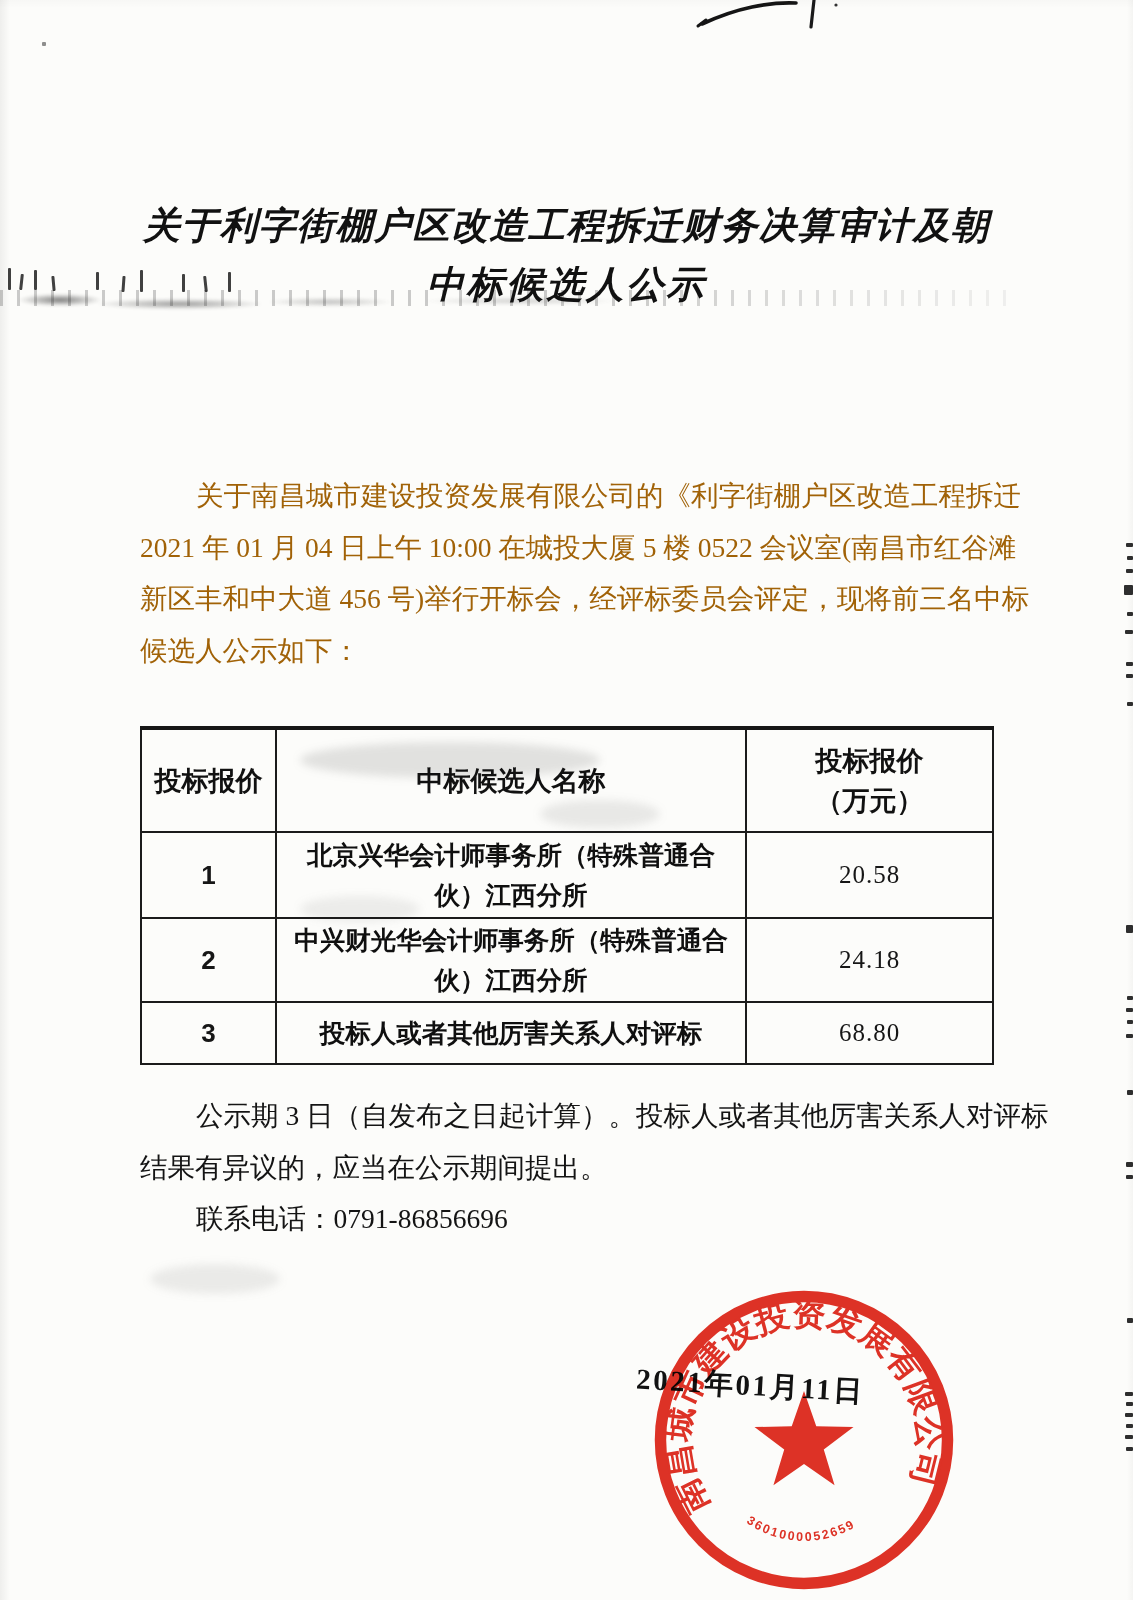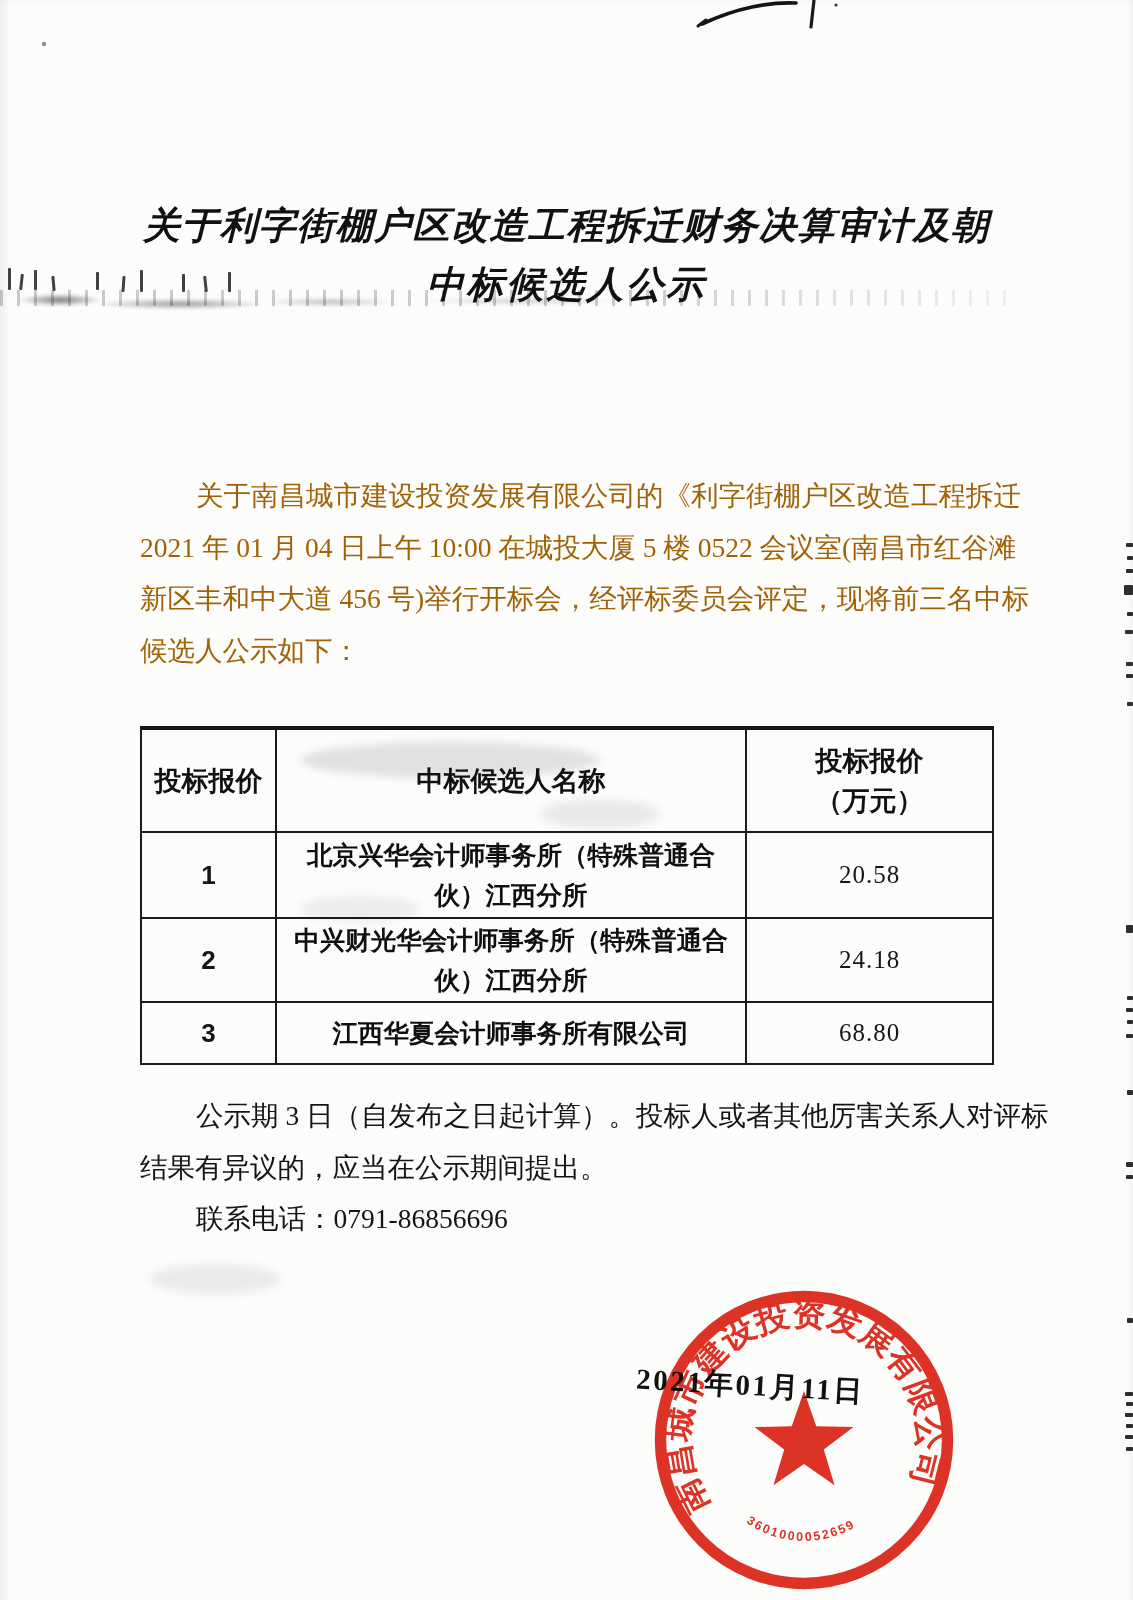--- a/index.html
+++ b/index.html
@@ -147,21 +147,21 @@
       <td class="name-cell">北京兴华会计师事务所（特殊普通合伙）江西分所</td>
       <td class="price-cell">20.58</td>
     </tr>
     <tr class="r2">
       <td class="rank-cell">2</td>
       <td class="name-cell">中兴财光华会计师事务所（特殊普通合伙）江西分所</td>
       <td class="price-cell">24.18</td>
     </tr>
     <tr class="r3">
       <td class="rank-cell">3</td>
-      <td class="name-cell">江西华夏会计师事务所有限公司</td>
+      <td class="name-cell">投标人或者其他厉害关系人对评标</td>
       <td class="price-cell">68.80</td>
     </tr>
   </tbody>
 </table>
 
 <div class="closing">
   <div class="jline indent" style="width:852px">公示期 3 日（自发布之日起计算）。投标人或者其他厉害关系人对评标</div>
   <div class="plainline">结果有异议的，应当在公示期间提出。</div>
   <div class="plainline indent">联系电话：0791-86856696</div>
 </div>

